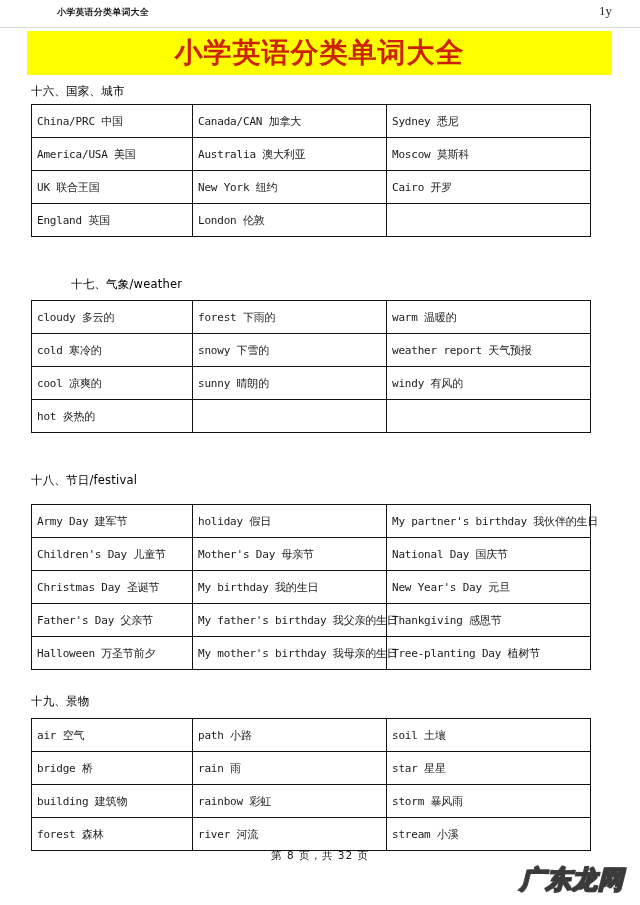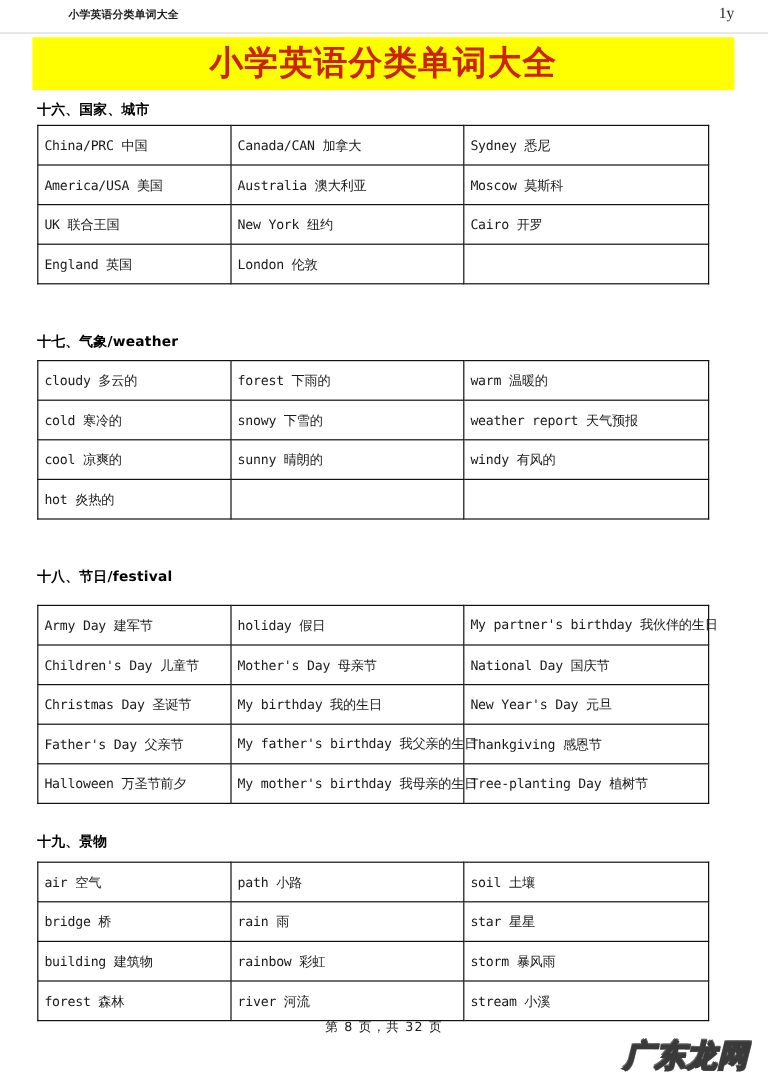--- a/index.html
+++ b/index.html
@@ -65,21 +65,21 @@
     color: #cc2200;
     letter-spacing: 1px;
     white-space: nowrap;
   }
 
   
   .section-heading {
     position: absolute;
     left: 31px;
     font-family: "DejaVu Sans", "Liberation Sans", sans-serif;
-    font-weight: bold;
+    font-weight: normal;
     font-size: 11.5px;
     color: #000000;
     white-space: nowrap;
     letter-spacing: 0.2px;
   }
 
   
   .wtable {
     position: absolute;
     left: 31px;
@@ -209,21 +209,21 @@
       <td class="c2">
           <span class="cell-text">London 伦敦</span>
         </td>
       <td class="c3">
           <span class="cell-text"></span>
         </td>
     </tr>
   </tbody>
 </table>
 
-<div class="section-heading" style="top:277px;">十七、气象/weather</div>
+<div class="section-heading" style="top:277px;margin-left:40px;">十七、气象/weather</div>
 <table class="wtable" style="top:300px;">
   <tbody>
     <tr>
       <td class="c1">
           <span class="cell-text">cloudy 多云的</span>
         </td>
       <td class="c2">
           <span class="cell-text">forest 下雨的</span>
         </td>
       <td class="c3">

